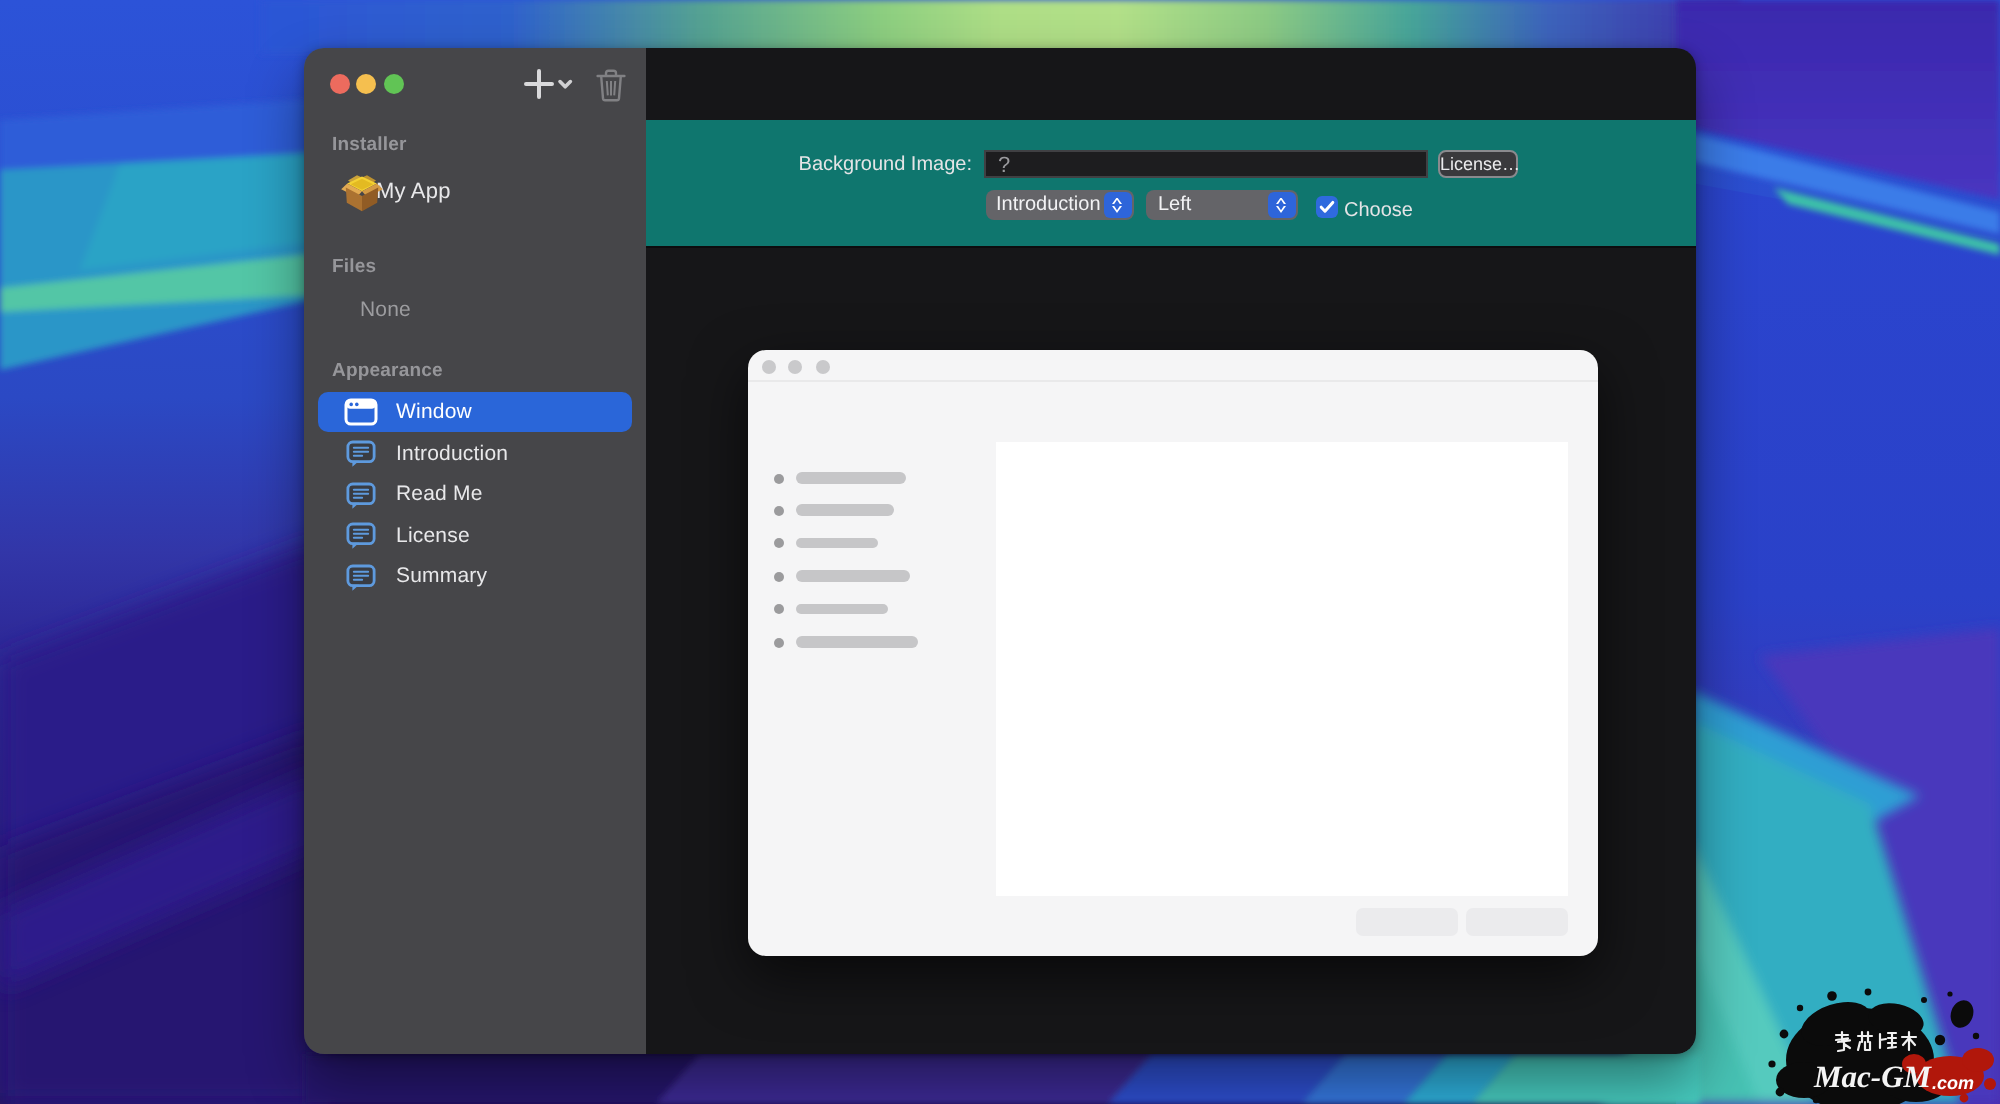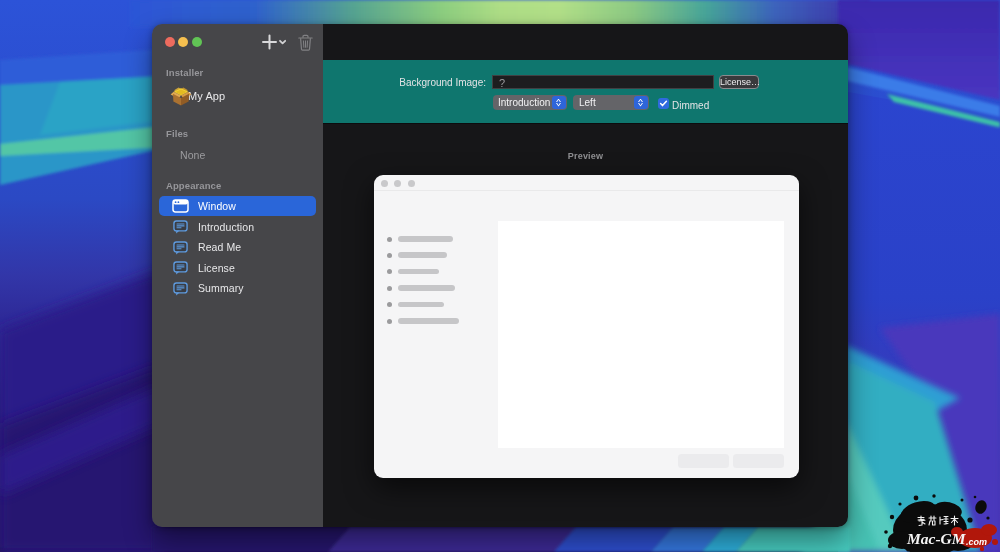--- a/index.html
+++ b/index.html
@@ -210,23 +210,22 @@
         </div>
         <div class="pop" style="position:absolute; left:250px; top:35px; width:76px; height:15px; background:#646468; border-radius:4px;">
           <span style="position:absolute; left:6px; top:2px; font-size:10px; color:#f2f2f4;">Left</span>
           <span class="cap"></span>
         </div>
         <div style="position:absolute; left:334.5px; top:37.5px; width:11px; height:11px; background:#2f6ade; border-radius:3px;">
           <svg width="11" height="11" viewBox="0 0 11 11" style="position:absolute;left:0;top:0;">
             <path d="M2.6 5.6 L4.5 7.6 L8.4 3.2" stroke="#fff" stroke-width="1.5" fill="none" stroke-linecap="round" stroke-linejoin="round"></path>
           </svg>
         </div>
-        <div class="lbl" style="position:absolute; left:349px; top:40px;">Dimmed</div>
+        <div class="lbl" style="position:absolute; left:349px; top:40px;">Choose</div>
       </div>
-      <div id="prevlbl" style="top:127px;">Preview</div>
       <div id="mock">
         <div class="mdot" style="left:7px;"></div>
         <div class="mdot" style="left:20.3px;"></div>
         <div class="mdot" style="left:33.6px;"></div>
         <div style="position:absolute; left:0; top:15px; width:425px; height:1px; background:#e9e9ea;"></div>
         <div class="bdot" style="top:61.5px;"></div>
           <div class="bar" style="top:61.2px; width:55px;"></div>
         <div class="bdot" style="top:77.5px;"></div>
           <div class="bar" style="top:77.2px; width:49px;"></div>
         <div class="bdot" style="top:94px;"></div>

